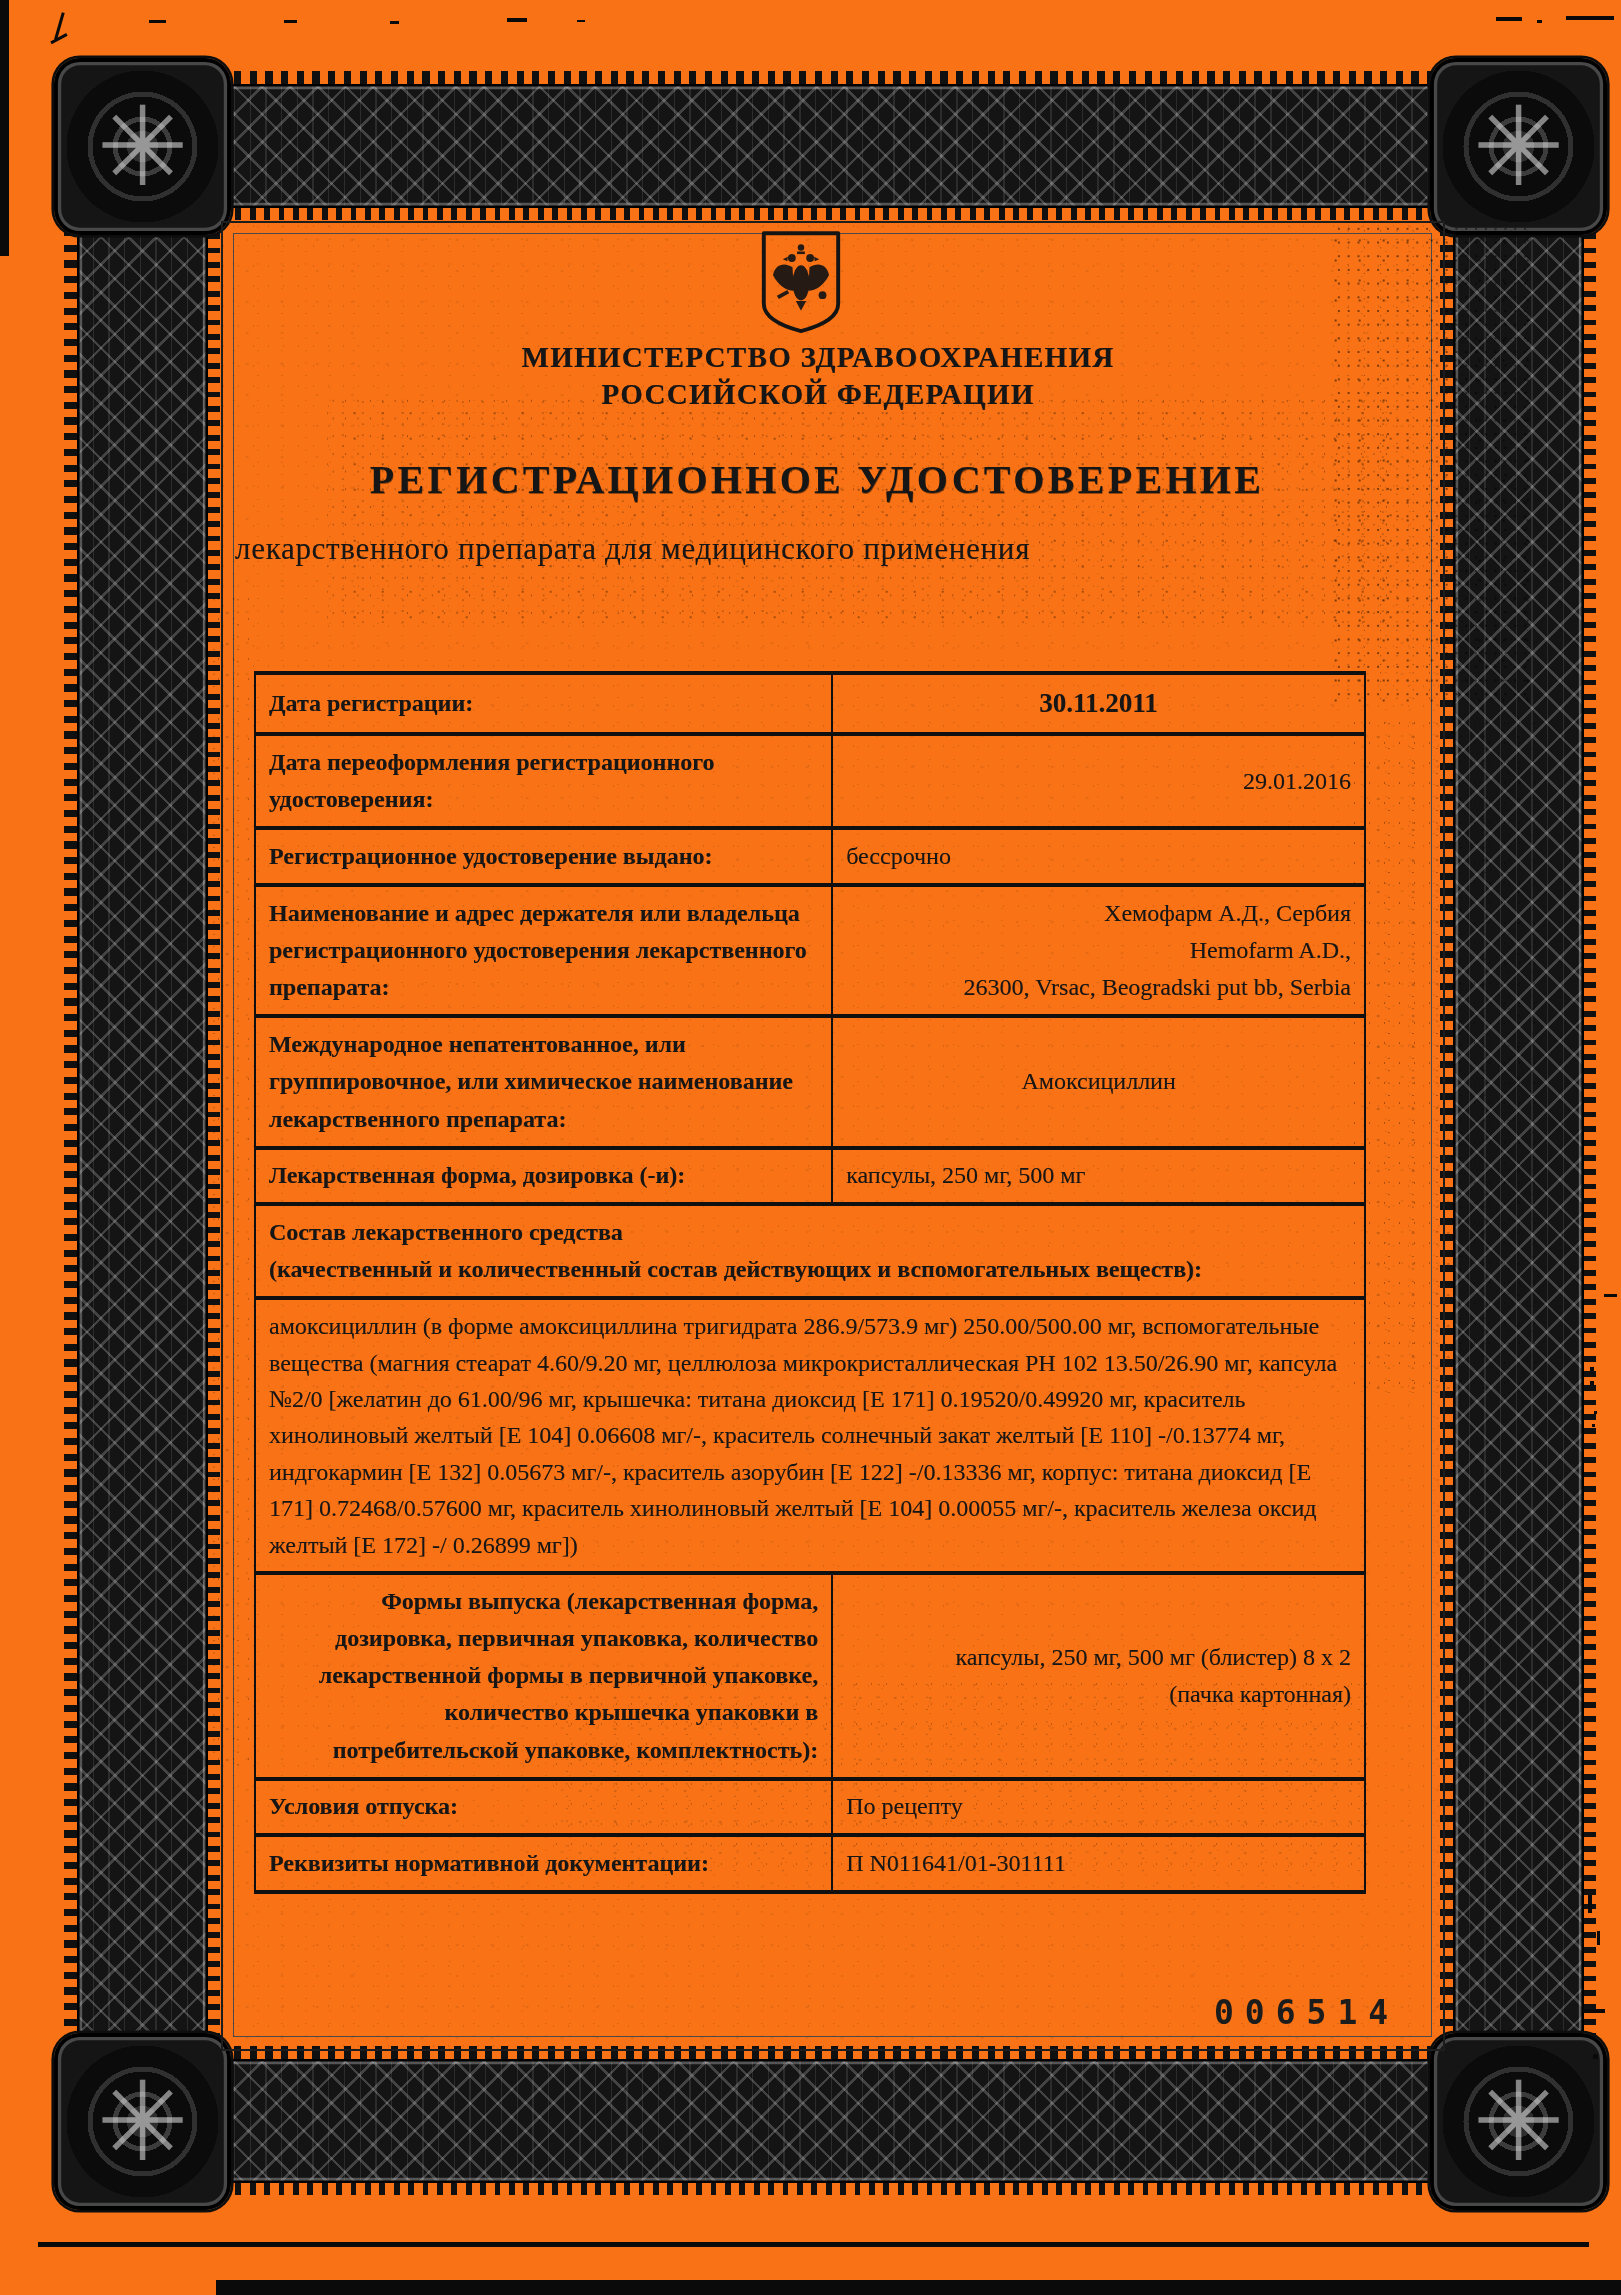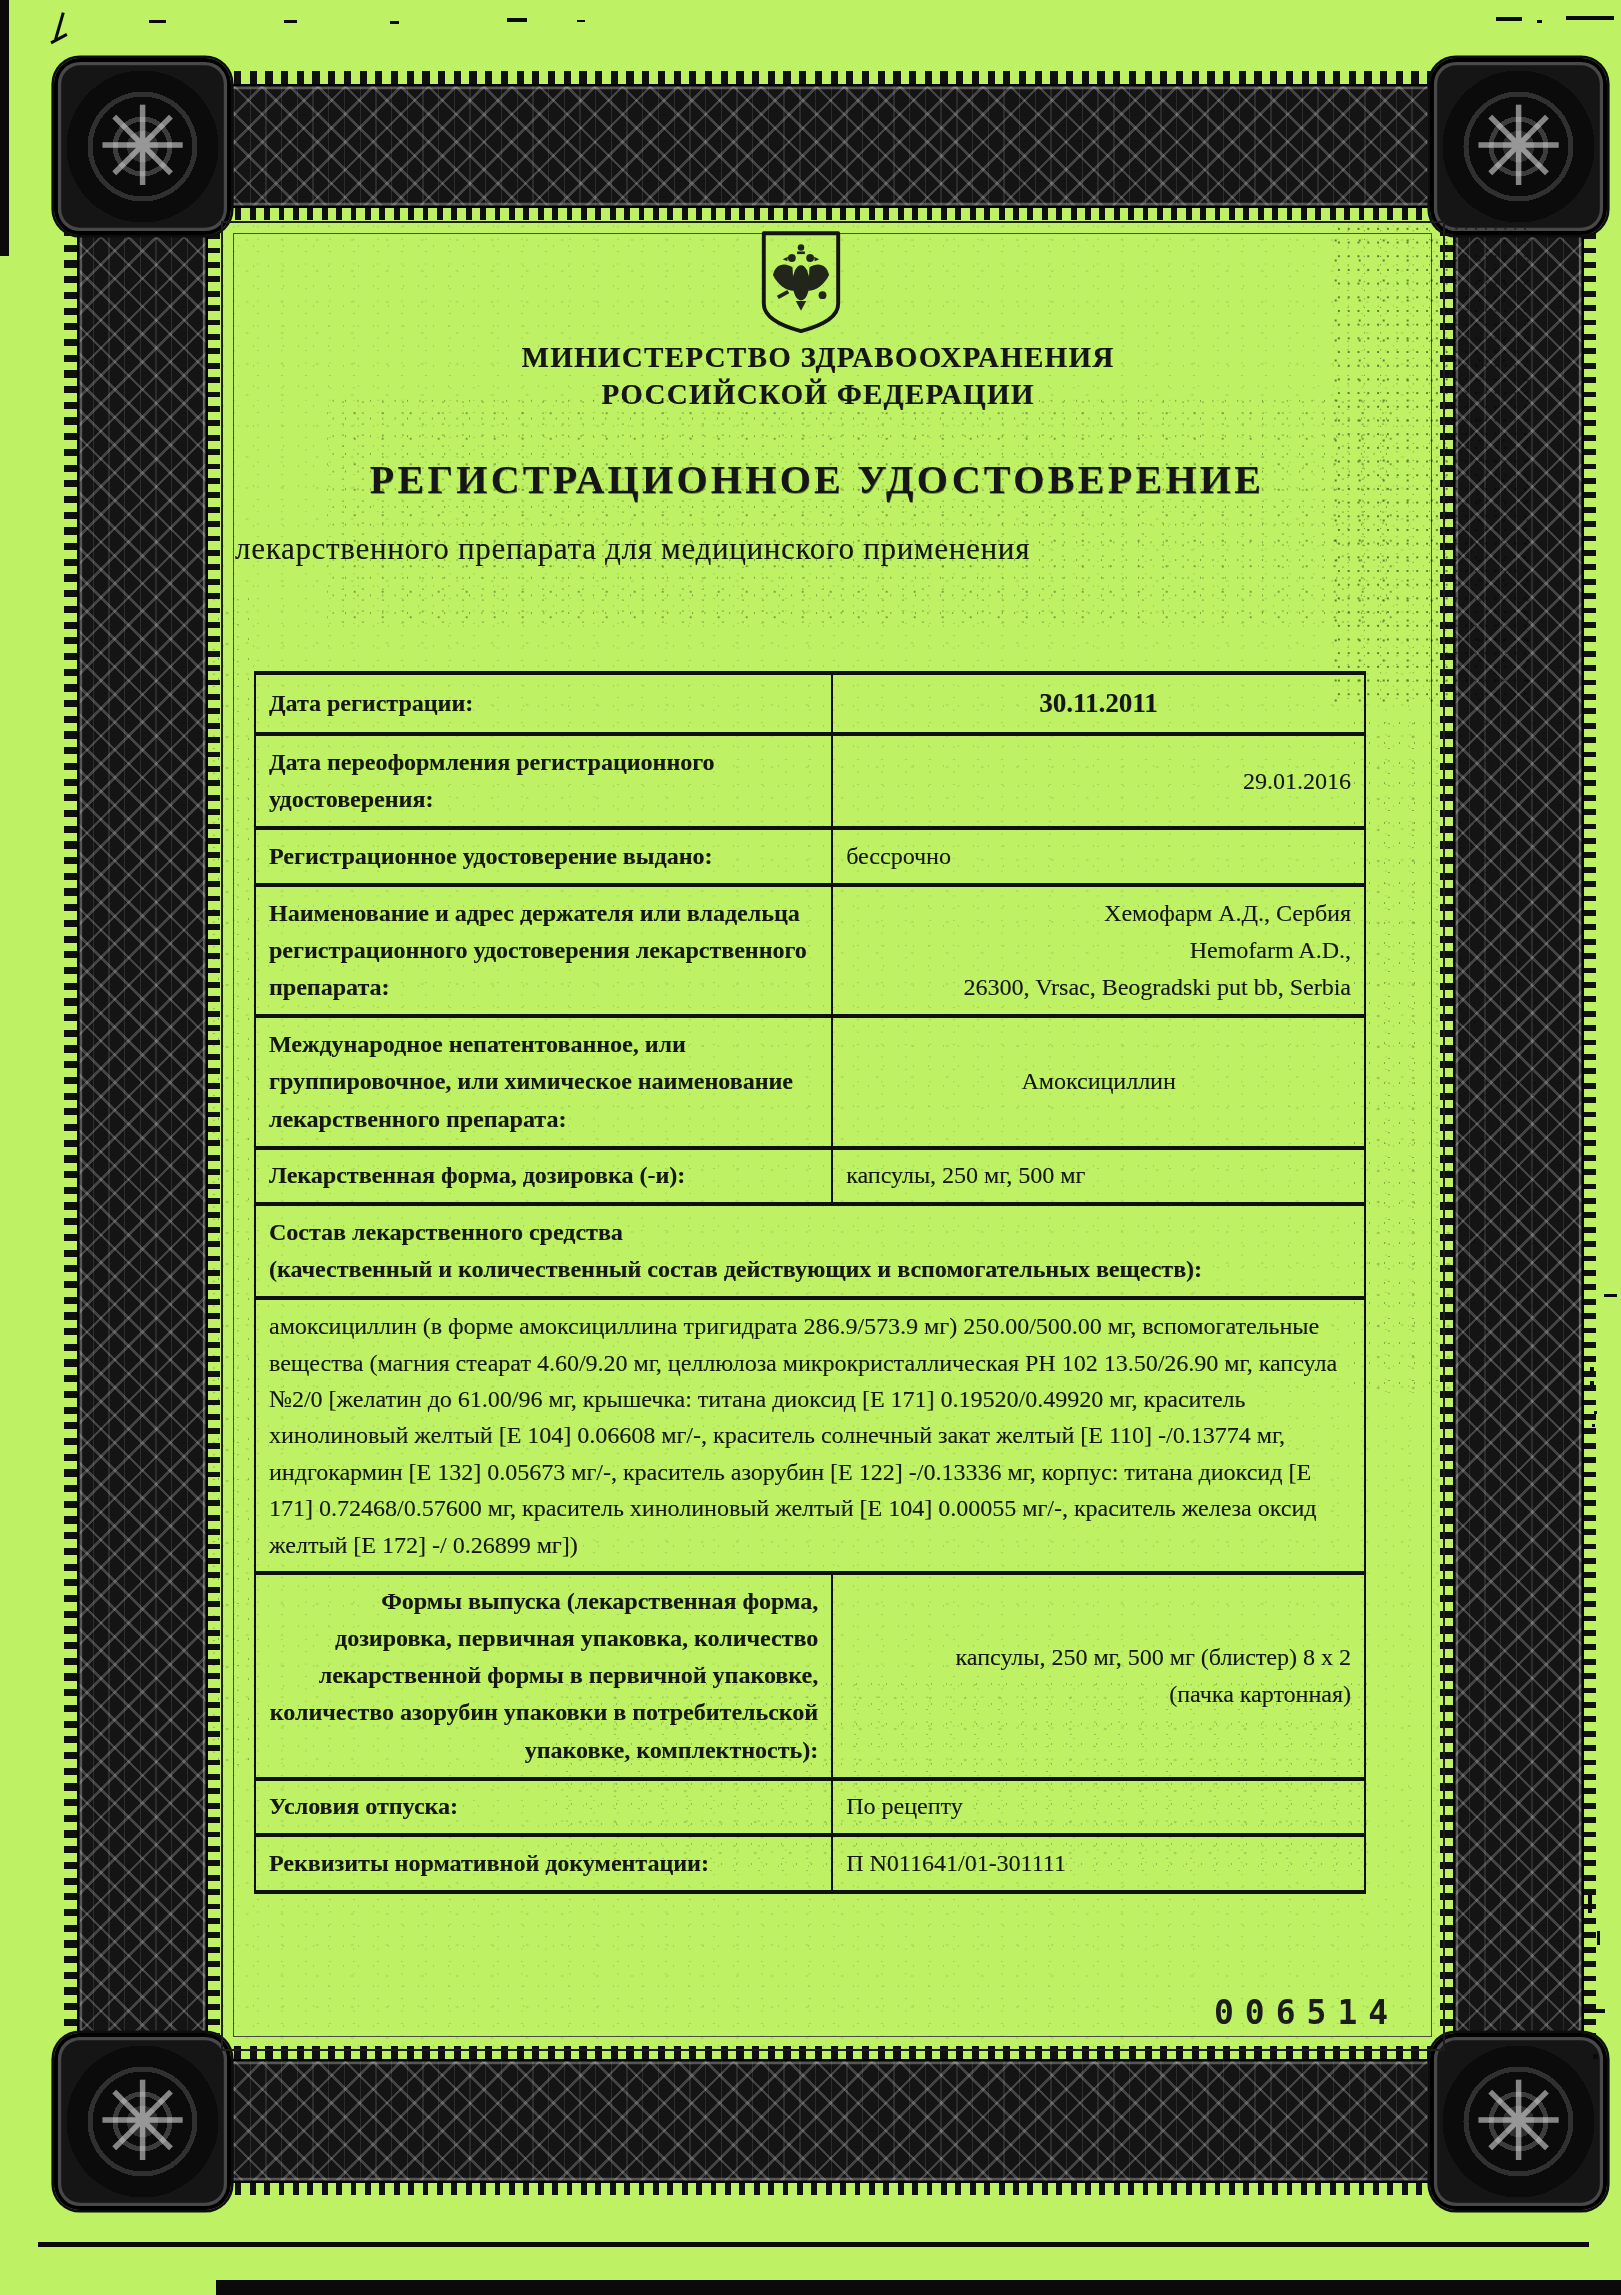--- a/index.html
+++ b/index.html
@@ -1,19 +1,19 @@
 <!DOCTYPE html>
 <html style="font-size:10.5px"><head>
 <meta charset="utf-8">
 <style>
   html,body{margin:0;padding:0;background:#e8e8e8;}
   .page{
     position:relative;
     width:1622px;height:2295px;
-    background:#bef264;
+    background:#f97316;
     overflow:hidden;
     font-family:"Liberation Serif", serif;
     color:#161616;
   }
   
   .band{
     position:absolute;
     background:
       repeating-linear-gradient(45deg, rgba(255,255,255,0.20) 0 2.6px, transparent 2.6px 19.6px),
       repeating-linear-gradient(-45deg, rgba(255,255,255,0.20) 0 2.6px, transparent 2.6px 19.6px),
@@ -232,21 +232,21 @@
         <td>капсулы, 250 мг, 500 мг</td>
       </tr>
       <tr style="height:86px">
         <td class="lab pre" colspan="2">Состав лекарственного средства
 (качественный и количественный состав действующих и вспомогательных веществ):</td>
       </tr>
       <tr>
         <td class="para" colspan="2">амоксициллин (в форме амоксициллина тригидрата 286.9/573.9 мг) 250.00/500.00 мг, вспомогательные вещества (магния стеарат 4.60/9.20 мг, целлюлоза микрокристаллическая РН 102 13.50/26.90 мг, капсула №2/0 [желатин до 61.00/96 мг, крышечка: титана диоксид [Е 171] 0.19520/0.49920 мг, краситель хинолиновый желтый [Е 104] 0.06608 мг/-, краситель солнечный закат желтый [Е 110] -/0.13774 мг, индгокармин [Е 132] 0.05673 мг/-, краситель азорубин [Е 122] -/0.13336 мг, корпус: титана диоксид [Е 171] 0.72468/0.57600 мг, краситель хинолиновый желтый [Е 104] 0.00055 мг/-, краситель железа оксид желтый [Е 172] -/ 0.26899 мг])</td>
       </tr>
       <tr style="height:203px">
-        <td class="lab vt">Формы выпуска (лекарственная форма, дозировка, первичная упаковка, количество лекарственной формы в первичной упаковке, количество азорубин упаковки в потребительской упаковке, комплектность):</td>
+        <td class="lab vt">Формы выпуска (лекарственная форма, дозировка, первичная упаковка, количество лекарственной формы в первичной упаковке, количество крышечка упаковки в потребительской упаковке, комплектность):</td>
         <td class="vt pre">капсулы, 250 мг, 500 мг (блистер) 8 х 2
 (пачка картонная)</td>
       </tr>
       <tr style="height:48px">
         <td class="lab">Условия отпуска:</td>
         <td>По рецепту</td>
       </tr>
       <tr style="height:54px">
         <td class="lab">Реквизиты нормативной документации:</td>
         <td>П N011641/01-301111</td>

